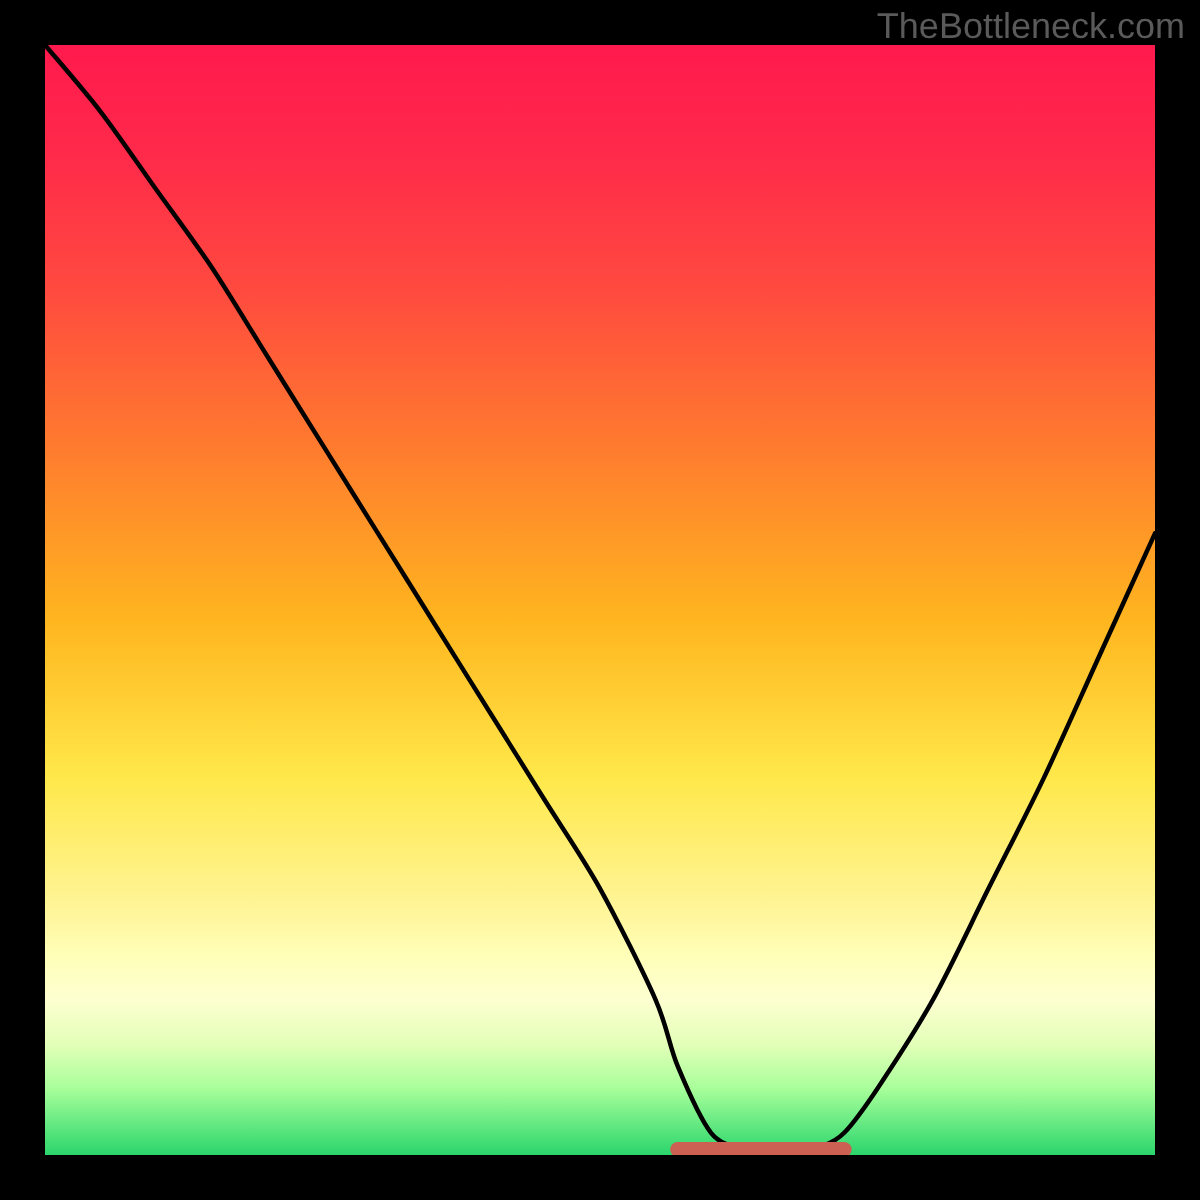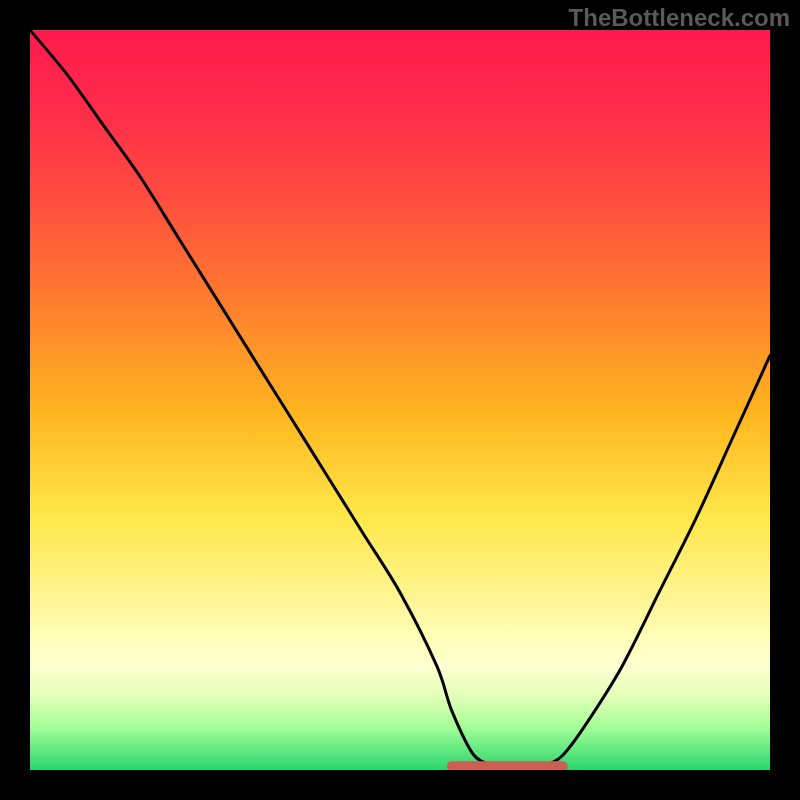--- a/index.html
+++ b/index.html
@@ -10,21 +10,21 @@
     height: 800px;
     background: #000;
   }
   .watermark {
     position: absolute;
     top: 4px;
     right: 10px;
     font-family: Arial, Helvetica, sans-serif;
     font-size: 24px;
     color: #5a5a5a;
-    font-weight: 700;
+    font-weight: 400;
     z-index: 5;
     text-align: right;
   }
   .plot-outer {
     position: absolute;
     left: 30px;
     top: 30px;
     width: 740px;
     height: 740px;
     background: #000;

